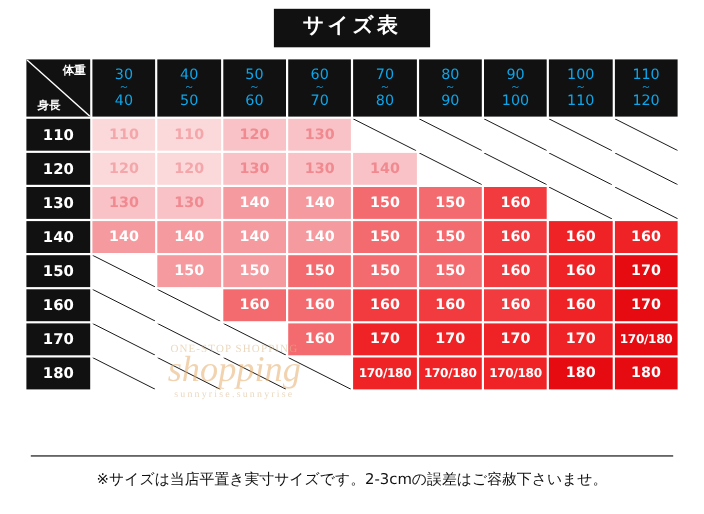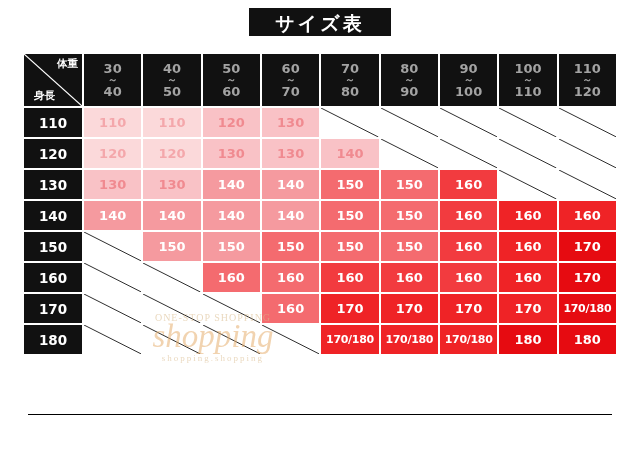--- a/index.html
+++ b/index.html
@@ -20,21 +20,21 @@
     position:absolute;
     left:0;right:0;top:8px;
     display:flex;justify-content:center;align-items:center;
   }
   .title{
     background:#111111;
     color:#ffffff;
     font-size:19px;
     font-weight:bold;
     letter-spacing:3px;
-    padding:6px 26px 3px 26px;
+    padding:6px 26px 10px 26px;
     line-height:1;
   }
   
   .table-wrap{
     position:absolute;
     left:22px;top:52px;
     width:596px;
   }
   table{
     border-collapse:separate;
@@ -48,25 +48,25 @@
     text-align:center;
     vertical-align:middle;
     height:29px;
     font-size:13px;
     font-weight:bold;
     color:#ffffff;
     background:#ffffff;
   }
   th.colhead{
     background:#111111;
-    color:#a3a3a3;
+    color:#0ea5e9;
     font-size:12.5px;
     line-height:1.02;
     height:52px;
-    font-weight:bold;
+    font-weight:normal;
     letter-spacing:0px;
   }
   th.colhead .r1,th.colhead .r3{display:block;font-size:13px;}
   th.colhead .r2{display:block;font-size:10px;line-height:0.95;}
   th.rowhead{
     background:#111111;
     color:#ffffff;
     font-size:13.5px;
     font-weight:bold;
     width:58px;
@@ -392,18 +392,19 @@
             <td class="s7">180</td>
             <td class="s7">180</td>
           </tr>
         </tbody>
     </table>
   </div>
 
   <div class="watermark">
     <div class="wm-top">ONE-STOP SHOPPING</div>
     <div class="wm-main">shopping</div>
-    <div class="wm-sub">shopping.shopping</div>
+    <div class="wm-sub">sunnyrise.sunnyrise</div>
   </div>
 
   <div class="hr"></div>
+  <div class="footnote">※サイズは当店平置き実寸サイズです。2-3cmの誤差はご容赦下さいませ。</div>
 
 </div>
 
 </body></html>

